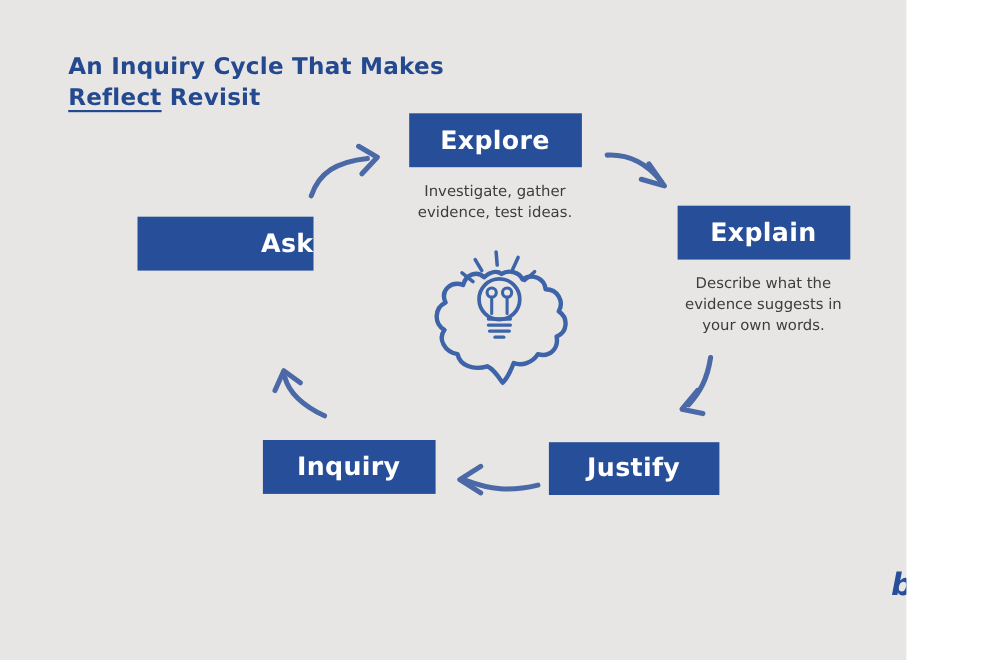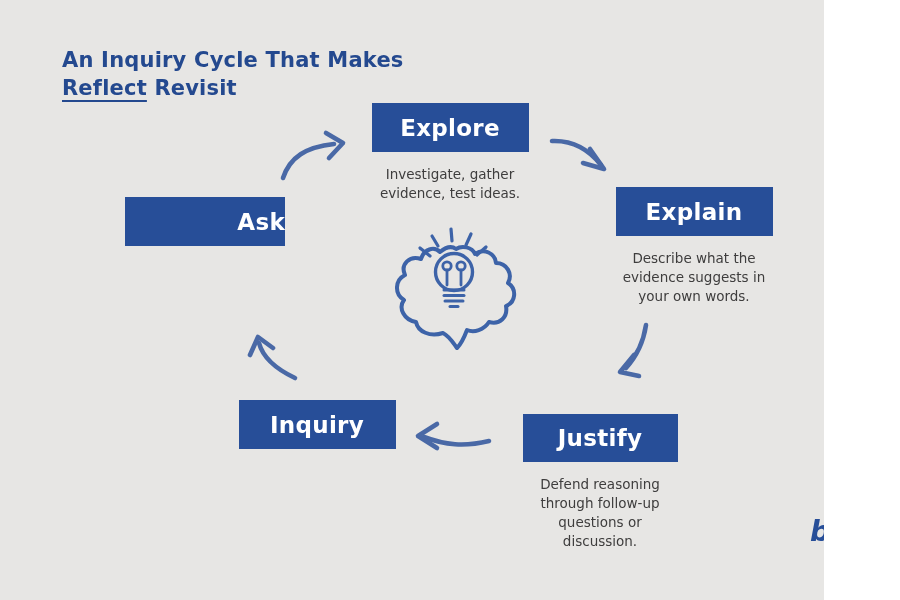--- a/index.html
+++ b/index.html
@@ -54,21 +54,21 @@
   }
   .stage .desc{
     margin-top:13px;
     font-size:13.5px;
     line-height:19px;
     color:var(--description_text);
     white-space:pre-line;
   }
   .stage-explore{left:350px;top:103px;}
   .stage-explain{left:594px;top:187px;}
-  .stage-justify{left:500px;top:402px;margin-top:12px;}
+  .stage-justify{left:476px;top:402px;}
   .stage-justify .box{width:155px;height:48px;}
   .stage-reflect{left:217px;top:400px;}
   .stage-ask{left:105px;top:197px;}
   .stage-ask .box{width:160px;justify-content:flex-end;}
   svg.overlay{
     position:absolute;left:0;top:0;width:900px;height:600px;
     pointer-events:none;
   }
   .arrow-stroke{
     stroke:var(--arrow);
@@ -184,24 +184,20 @@
       <span>Explore</span>
     </div>
     <div class="desc">Investigate, gather
 evidence, test ideas.</div>
   </div>
 
   <div class="stage stage-justify">
     <div class="box">
       <span>Justify</span>
     </div>
-    <div class="desc">Defend reasoning
-through follow-up
-questions or
-discussion.</div>
   </div>
 
   <div class="stage stage-reflect">
     <div class="box">
       <span>Inquiry</span>
     </div>
   </div>
 
   <div class="stage stage-ask">
     <div class="box">

